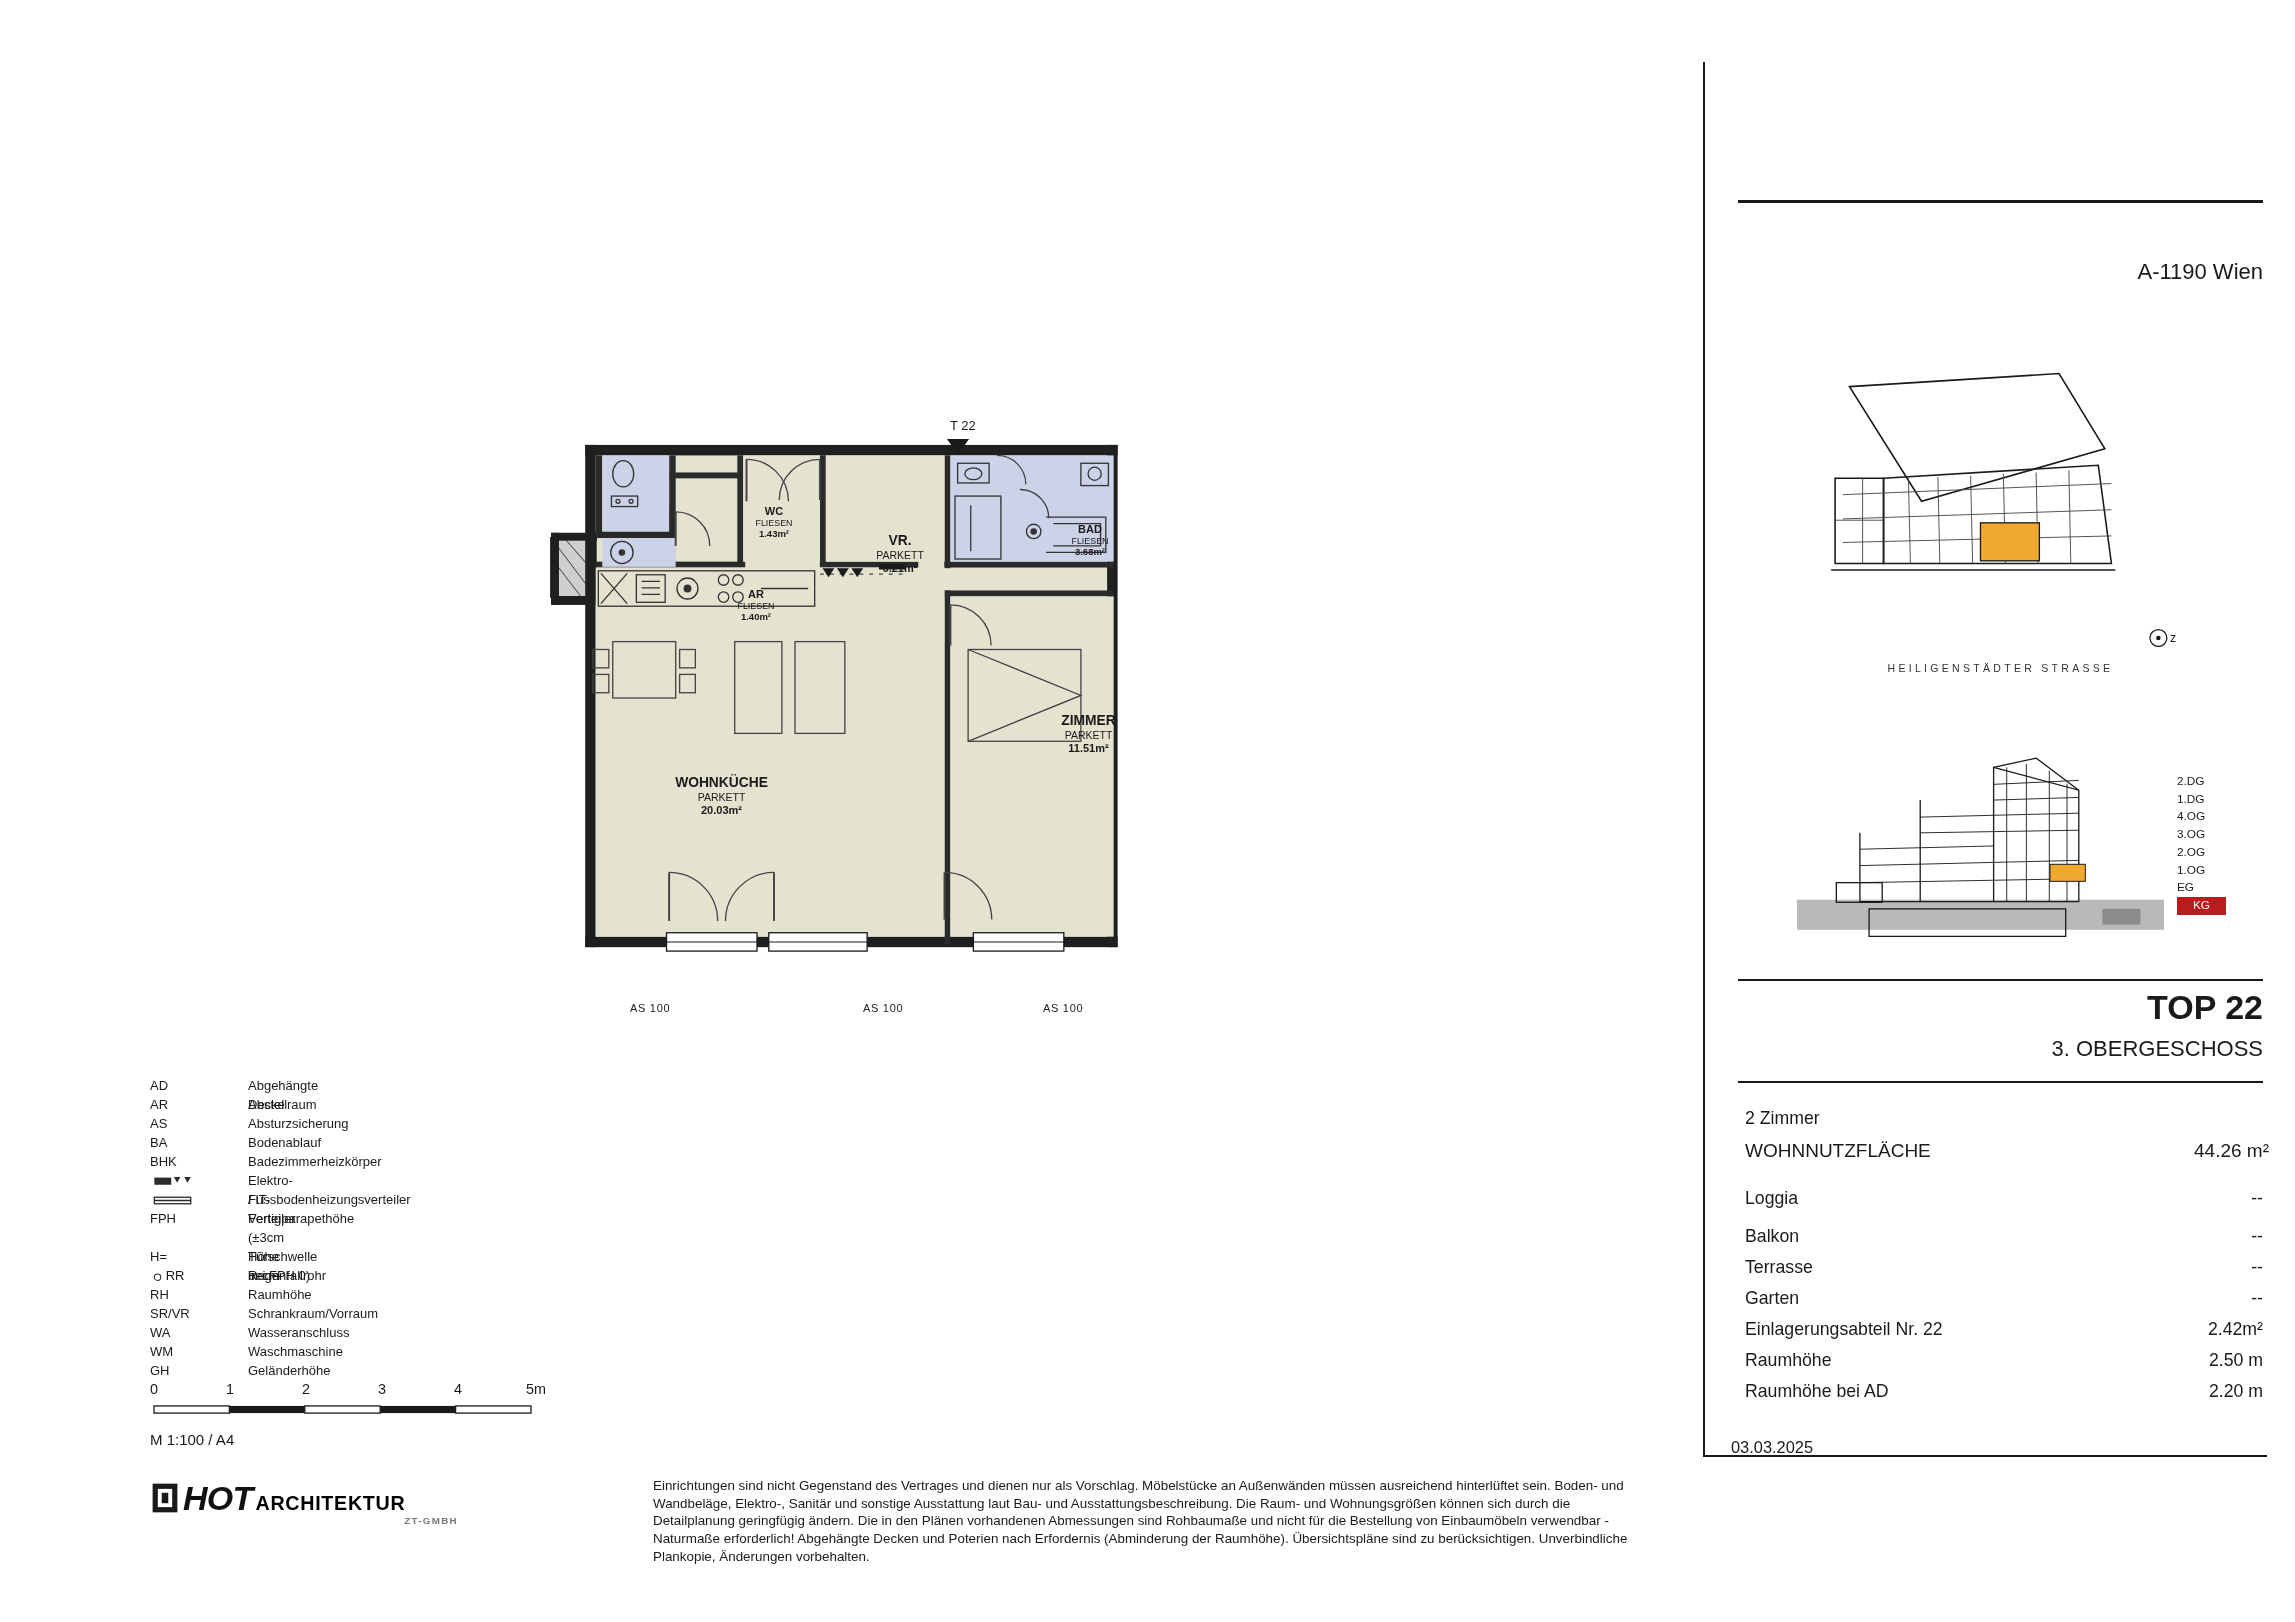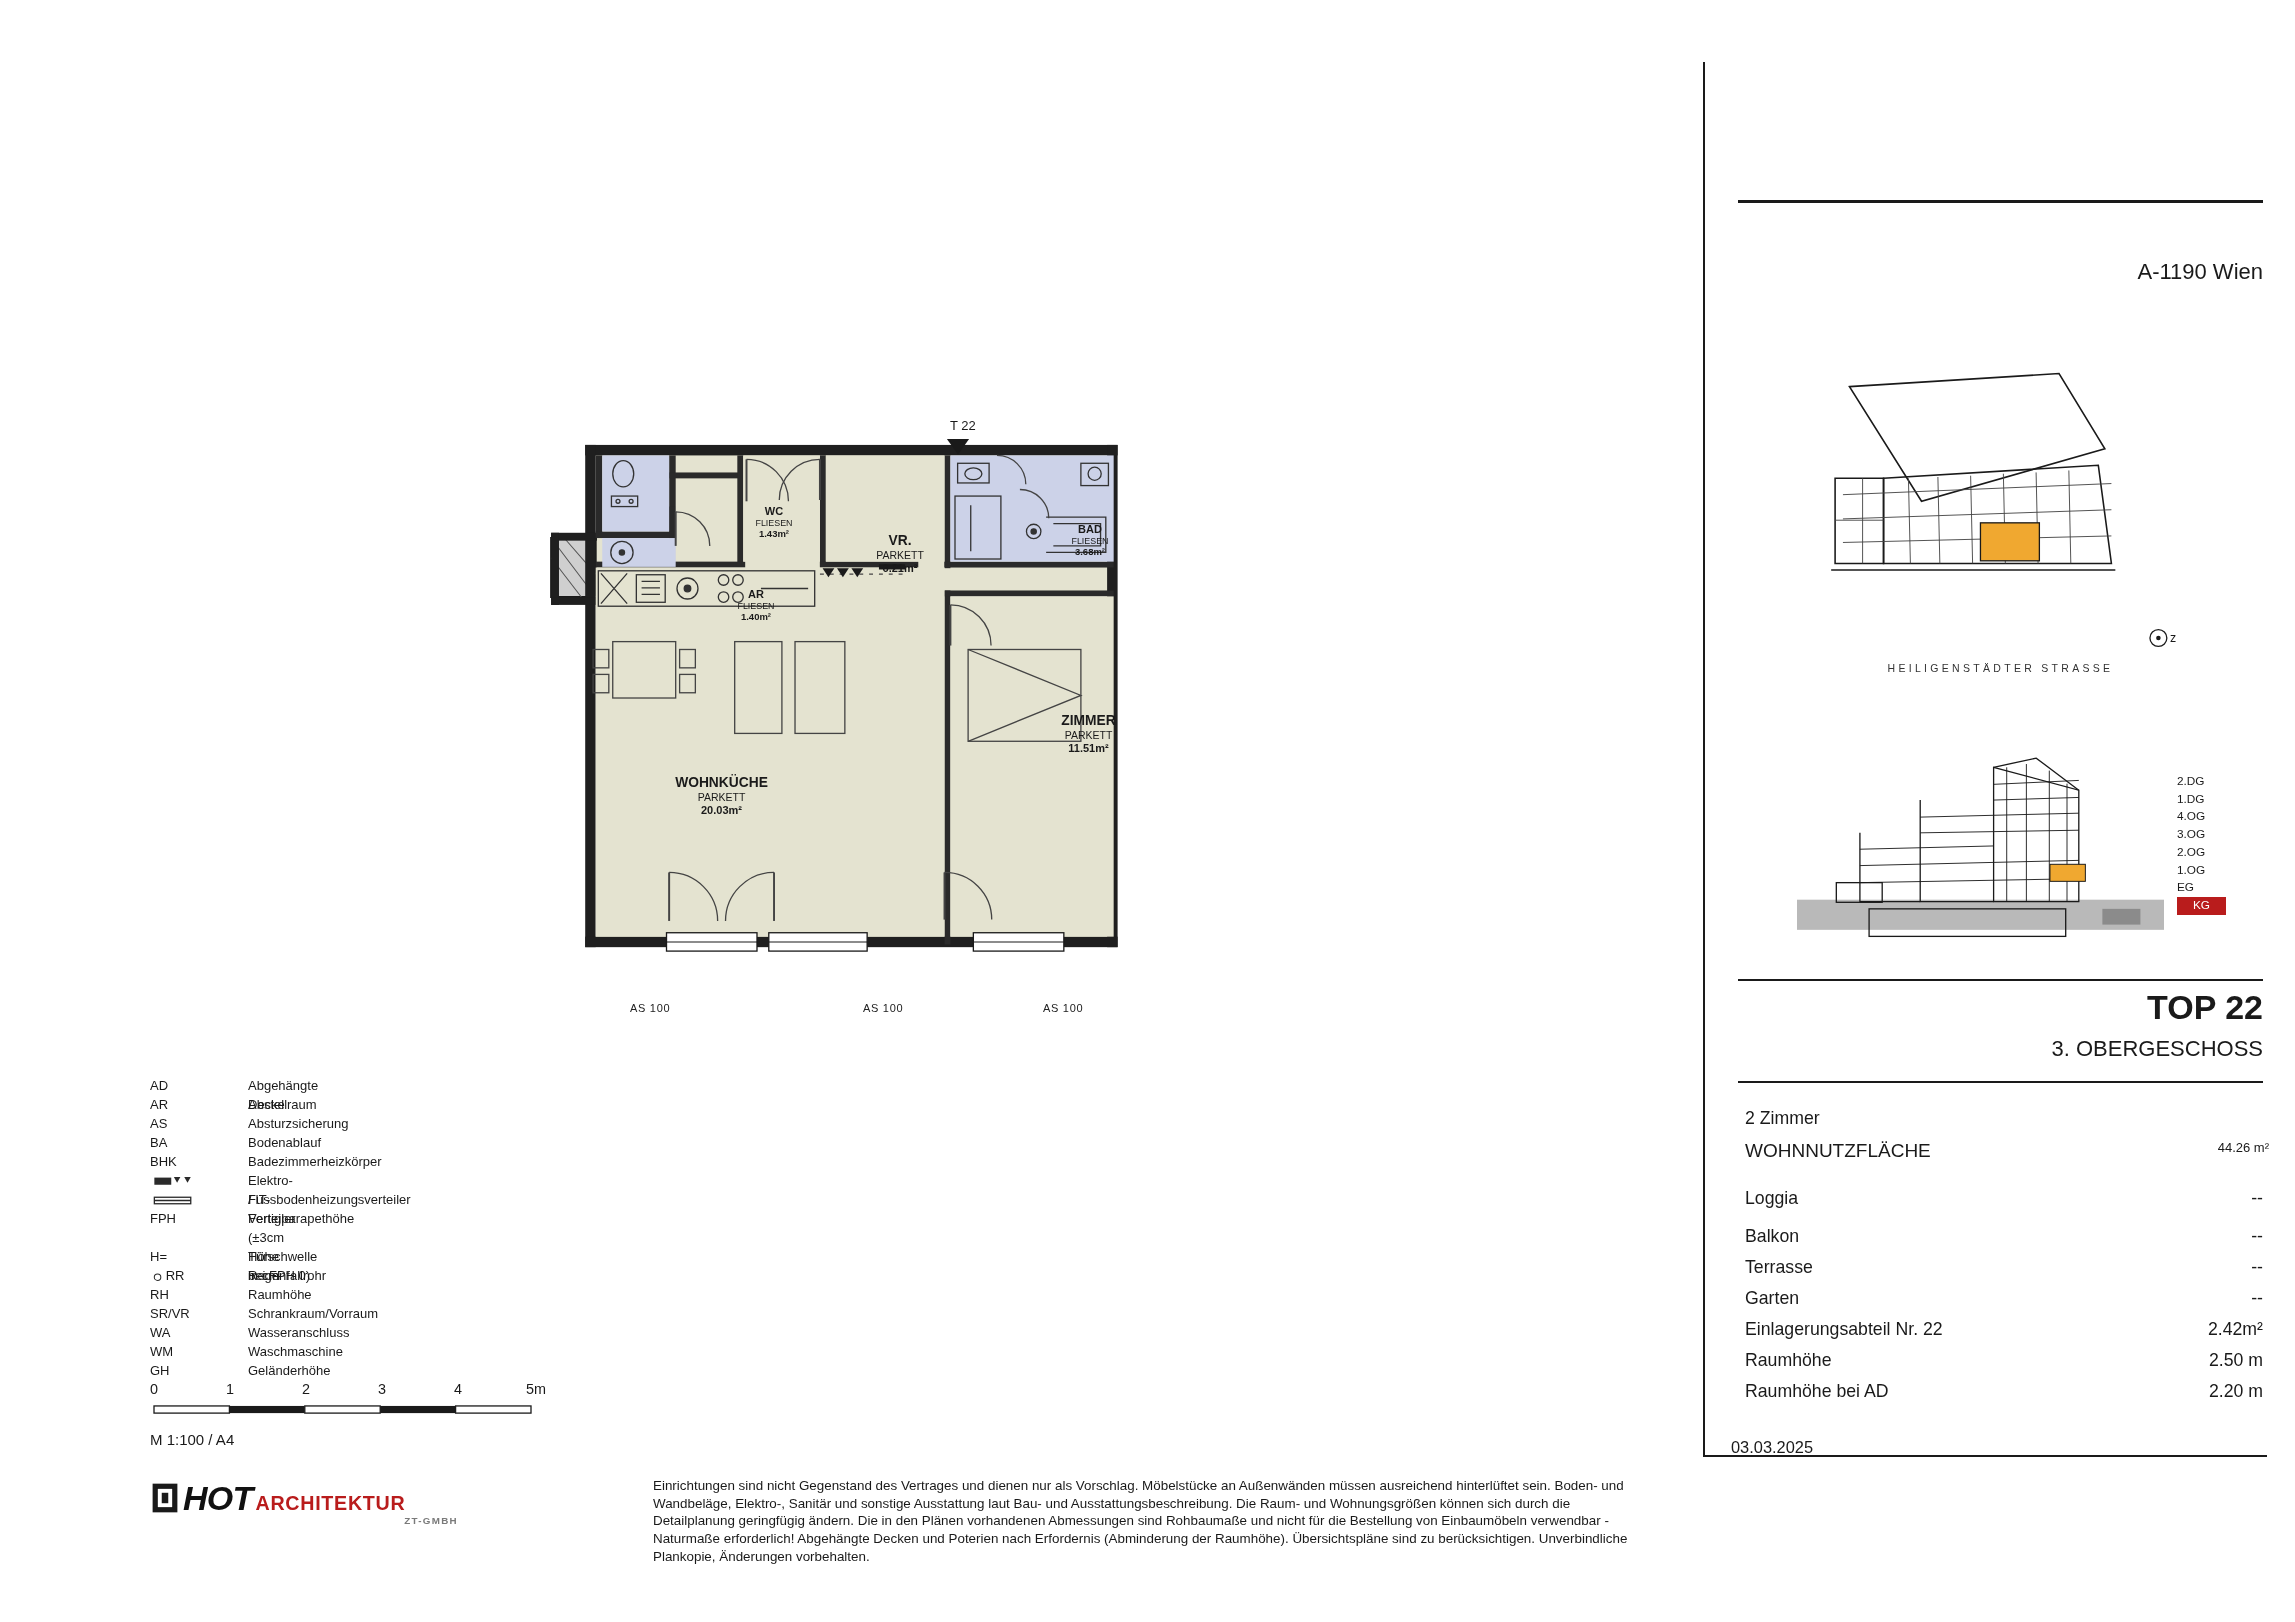--- a/index.html
+++ b/index.html
@@ -20,21 +20,21 @@
 
   .section-img{position:absolute;left:1797px;top:754px;width:367px;height:197px;}
 
   .floorlabels{position:absolute;left:2177px;top:773px;font-size:11.8px;line-height:17.7px;text-align:left;}
 
   .top-no{position:absolute;left:1738px;top:988px;width:525px;text-align:right;font-size:34px;font-weight:bold;}
   .floor-txt{position:absolute;left:1738px;top:1036px;width:525px;text-align:right;font-size:22px;}
 
   .rooms-line{position:absolute;left:1745px;top:1108px;font-size:17.7px;}
   .wnf-label{position:absolute;left:1745px;top:1140px;font-size:19px;}
-  .wnf-val{position:absolute;left:1731px;top:1140px;width:538px;text-align:right;font-size:13px;}
+  .wnf-val{position:absolute;left:1731px;top:1140px;width:538px;text-align:right;font-size:19px;}
 
   .kv{position:absolute;left:1745px;width:525px;font-size:17.7px;}
   .kv .k{position:absolute;left:0;text-align:right;}
   .kv .v{position:absolute;left:0;width:518px;text-align:right;}
 
   .date{position:absolute;left:1731px;top:1438px;width:538px;text-align:left;font-size:16.4px;}
 
   
   .legend{position:absolute;left:150px;top:1076px;font-size:13px;line-height:19px;}
   .legend .row{position:relative;height:19px;}
@@ -45,21 +45,21 @@
   
   .scalebar{position:absolute;left:150px;top:1381px;width:420px;}
   .scale-nums{position:relative;height:17px;font-size:14.4px;}
   .scale-nums span{position:absolute;top:0;}
   .scale-bar-g{position:absolute;left:152px;top:1404px;}
   .scale-txt{position:absolute;left:150px;top:1431px;font-size:15px;}
 
   
   .logo{position:absolute;left:150px;top:1479px;}
   .logo .hot{font-size:34px;font-weight:bold;font-style:italic;color:#111;letter-spacing:-0.7px;}
-  .logo .arch{font-size:19.7px;font-weight:bold;color:#b91c1c;letter-spacing:0.7px;}
+  .logo .arch{font-size:19.7px;font-weight:bold;color:#000000;letter-spacing:0.7px;}
   .logo .zt{font-size:9.8px;font-weight:bold;color:#7a7a7a;letter-spacing:1.3px;}
 
   
   .disclaimer{position:absolute;left:653px;top:1477px;width:997px;font-size:13.4px;line-height:17.7px;text-align:left;}
   .asmark{position:absolute;font-size:11px;letter-spacing:0.7px;color:#222;}
 
   .rlabel{position:absolute;text-align:center;line-height:1.18;}
   .rlabel .n{font-weight:bold;font-size:13.8px;margin-top:8px;}
   .rlabel .m{font-size:10.5px;}
   .rlabel .a{font-size:11px;font-weight:bold;}

